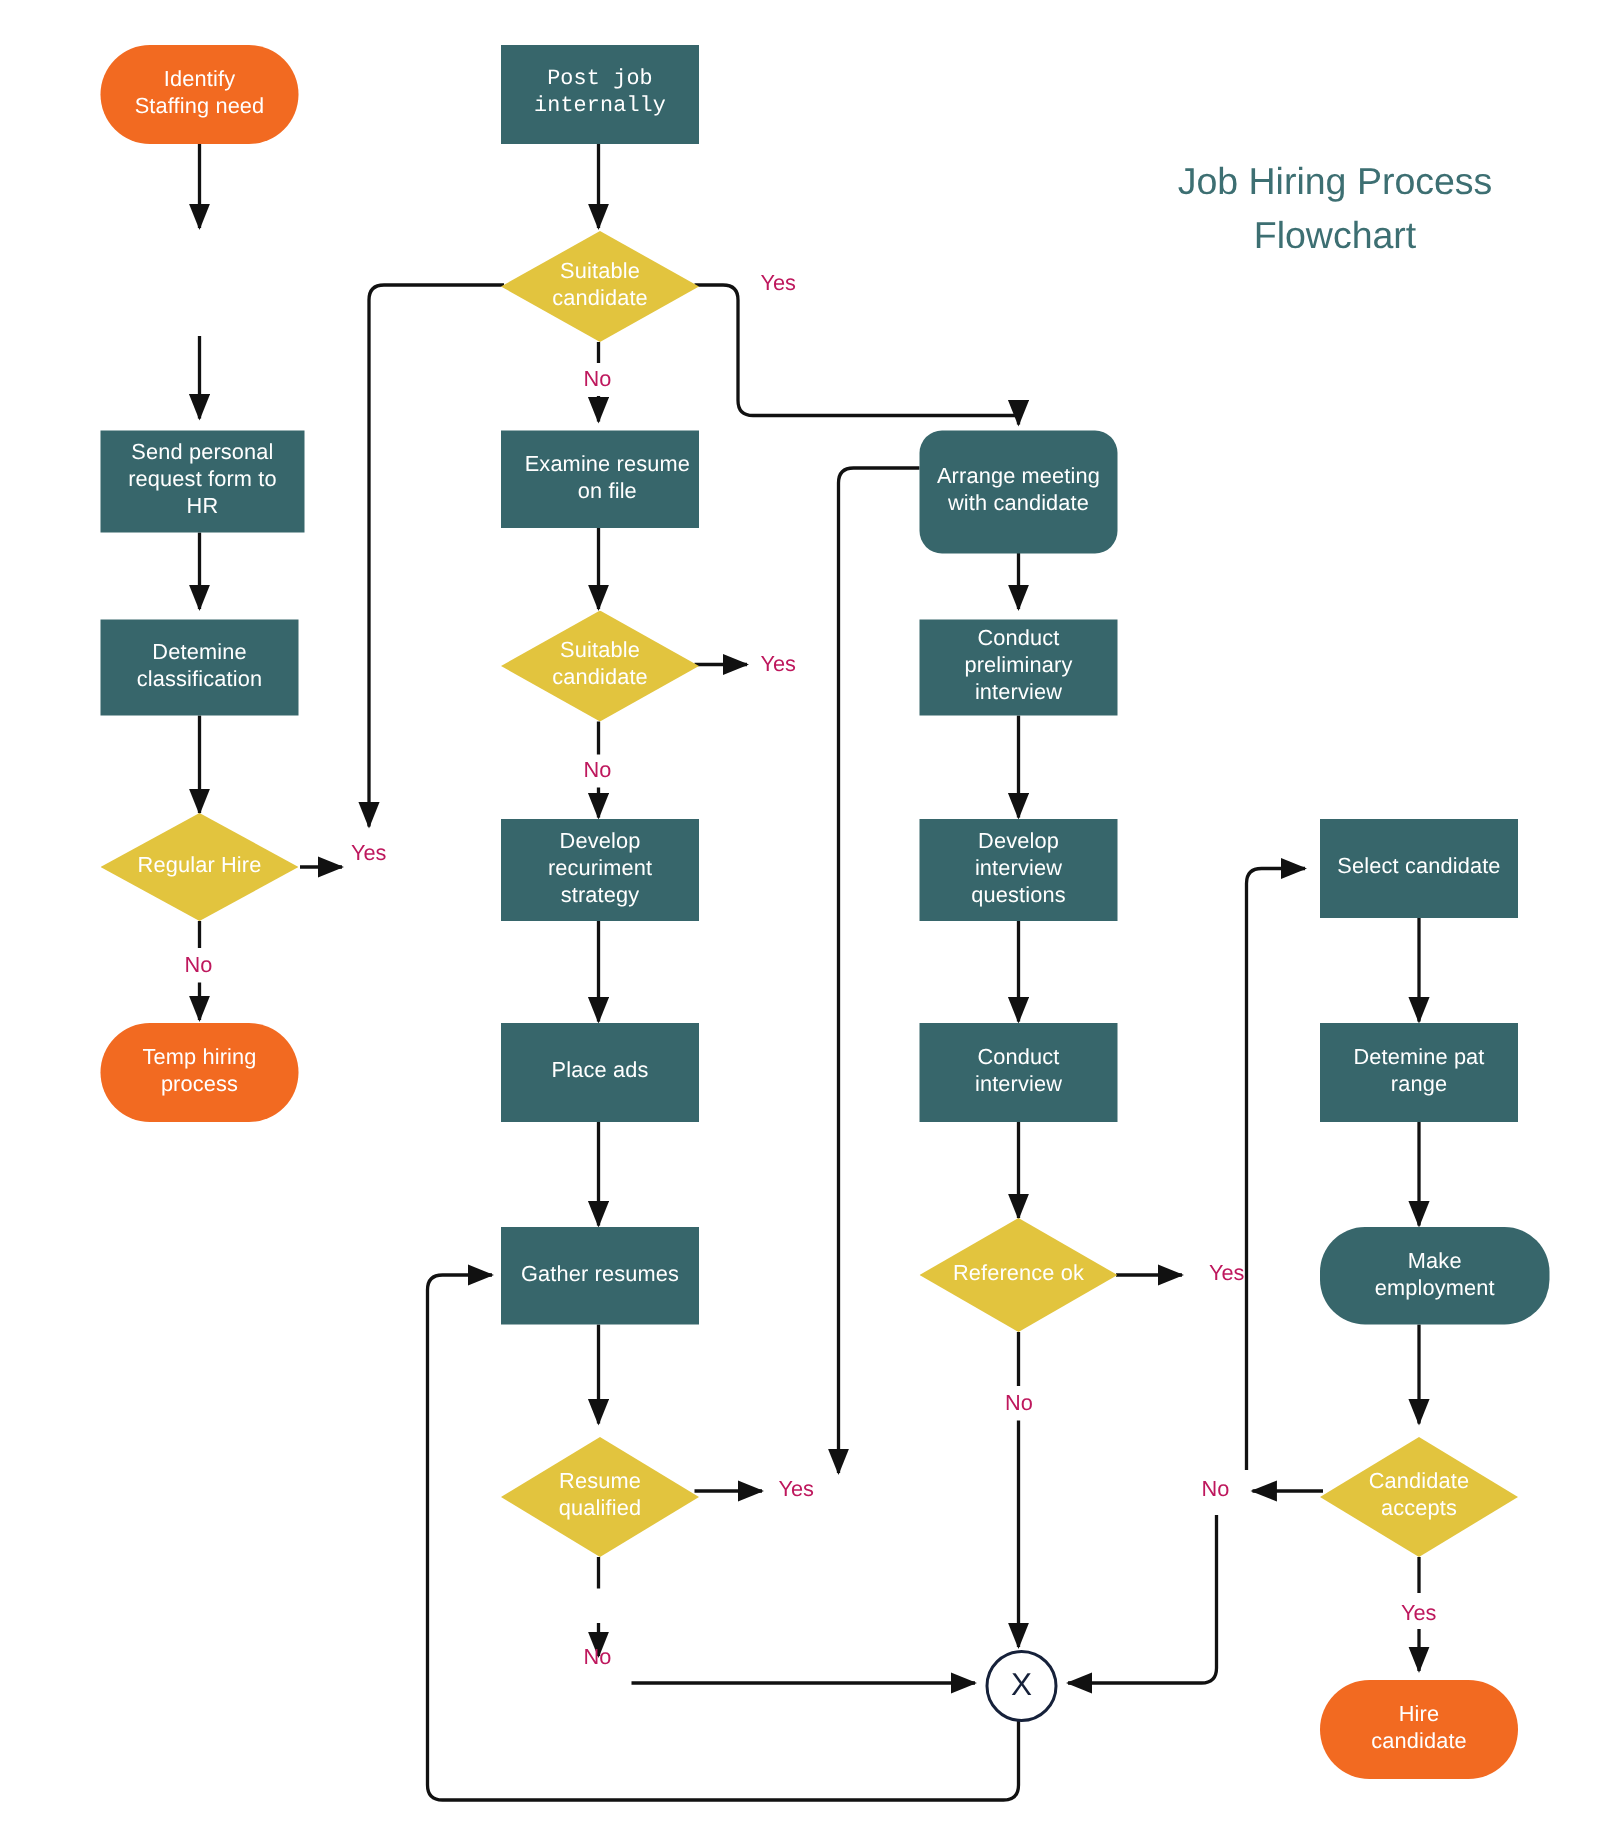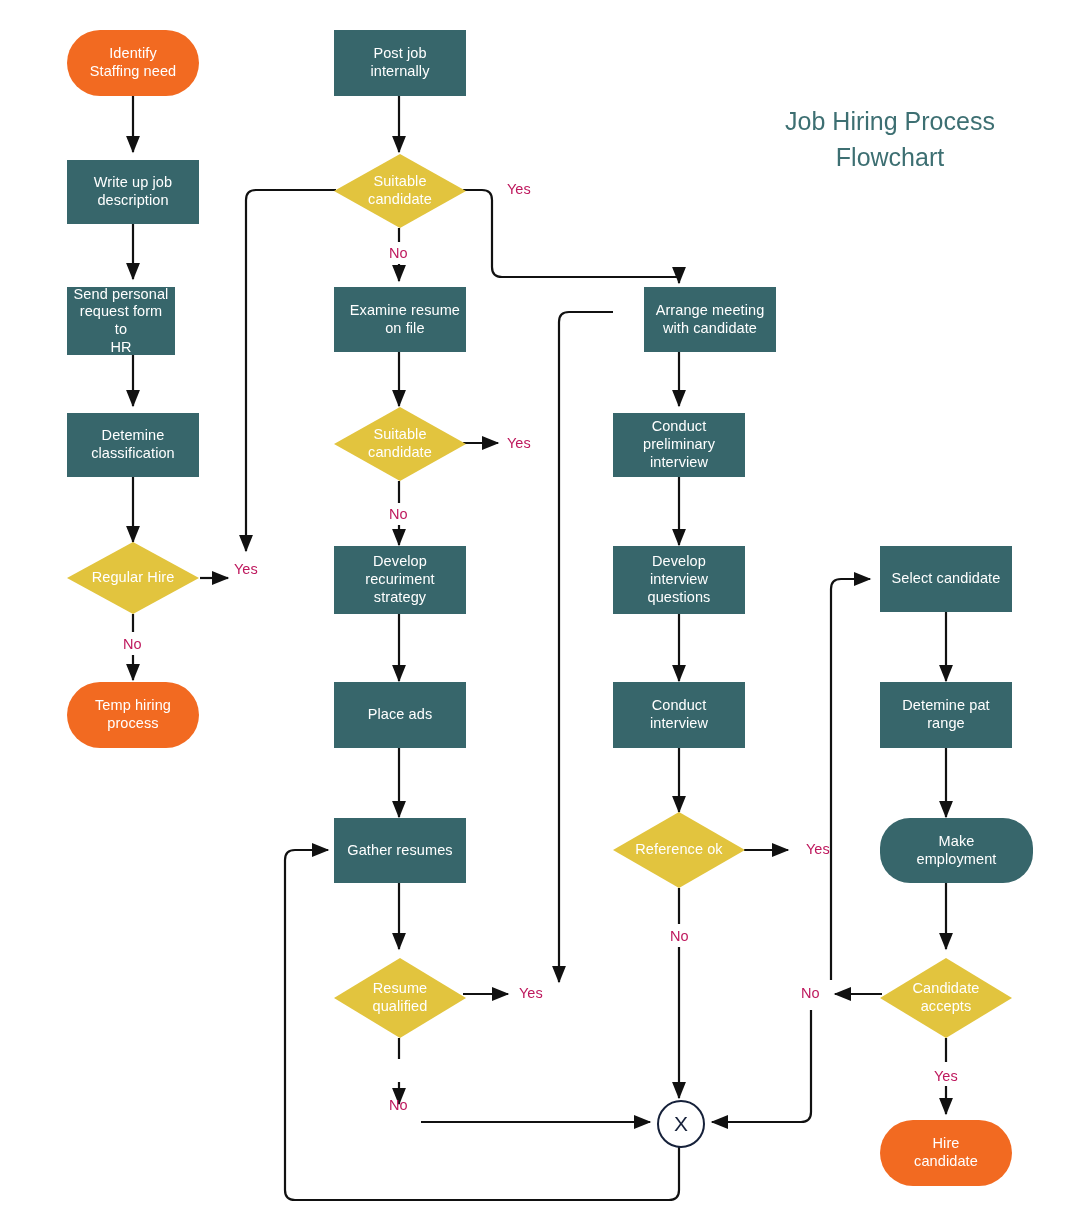--- a/index.html
+++ b/index.html
@@ -90,26 +90,22 @@
   </svg>
 
   <div class="title" style="left: 730px; top: 104px; width: 320px; white-space: pre-line;">Job Hiring Process
 Flowchart</div>
 
   <div class="node n-terminator" style="left:67px;top:30px;width:132px;height:66px;">
     <span style="white-space: pre-line;">Identify
 Staffing need</span>
   </div>
 
-  <div class="node n-process" style="left:67px;top:160px;width:132px;height:64px;">
-    <span style="white-space: pre-line;">Write up job
-description</span>
-  </div>
-
-  <div class="node n-process" style="left:67px;top:287px;width:108px;height:68px;">
+
+  <div class="node n-process" style="left:67px;top:287px;width:136px;height:68px;">
     <span style="white-space: pre-line;">Send personal
 request form to
 HR</span>
   </div>
 
   <div class="node n-process" style="left:67px;top:413px;width:132px;height:64px;">
     <span style="white-space: pre-line;">Detemine
 classification</span>
   </div>
 
@@ -119,21 +115,21 @@
   </div>
 
   <div class="node n-terminator" style="left:67px;top:682px;width:132px;height:66px;">
     <span style="white-space: pre-line;">Temp hiring
 process</span>
   </div>
 
   <div class="edgelabel" style="left:234px;top:561px;">Yes</div>
   <div class="edgelabel" style="left:123px;top:636px;">No</div>
 
-  <div class="node n-process" style="left:334px;top:30px;width:132px;height:66px;">
+  <div class="node n-process" style="left:334px;top:30px;width:132px;height:66px;font-family:Liberation Mono, monospace;">
     <span style="white-space: pre-line;">Post job
 internally</span>
   </div>
 
   <div class="node n-decision" style="left:334px;top:154px;width:132px;height:74px;">
     <div class="dia"></div>
     <span style="white-space: pre-line;">Suitable
 candidate</span>
   </div>
 
@@ -168,21 +164,21 @@
 qualified</span>
   </div>
 
   <div class="edgelabel" style="left:507px;top:181px;">Yes</div>
   <div class="edgelabel" style="left:389px;top:245px;">No</div>
   <div class="edgelabel" style="left:507px;top:435px;">Yes</div>
   <div class="edgelabel" style="left:389px;top:506px;">No</div>
   <div class="edgelabel" style="left:519px;top:985px;">Yes</div>
   <div class="edgelabel" style="left:389px;top:1097px;">No</div>
 
-  <div class="node n-process" style="left:644px;top:287px;width:132px;height:65px;">
+  <div class="node n-process" style="left:613px;top:287px;width:132px;height:82px;border-radius:15px;">
     <span style="white-space: pre-line;">Arrange meeting
 with candidate</span>
   </div>
 
   <div class="node n-process" style="left:613px;top:413px;width:132px;height:64px;">
     <span style="white-space: pre-line;">Conduct
 preliminary
 interview</span>
   </div>
 

